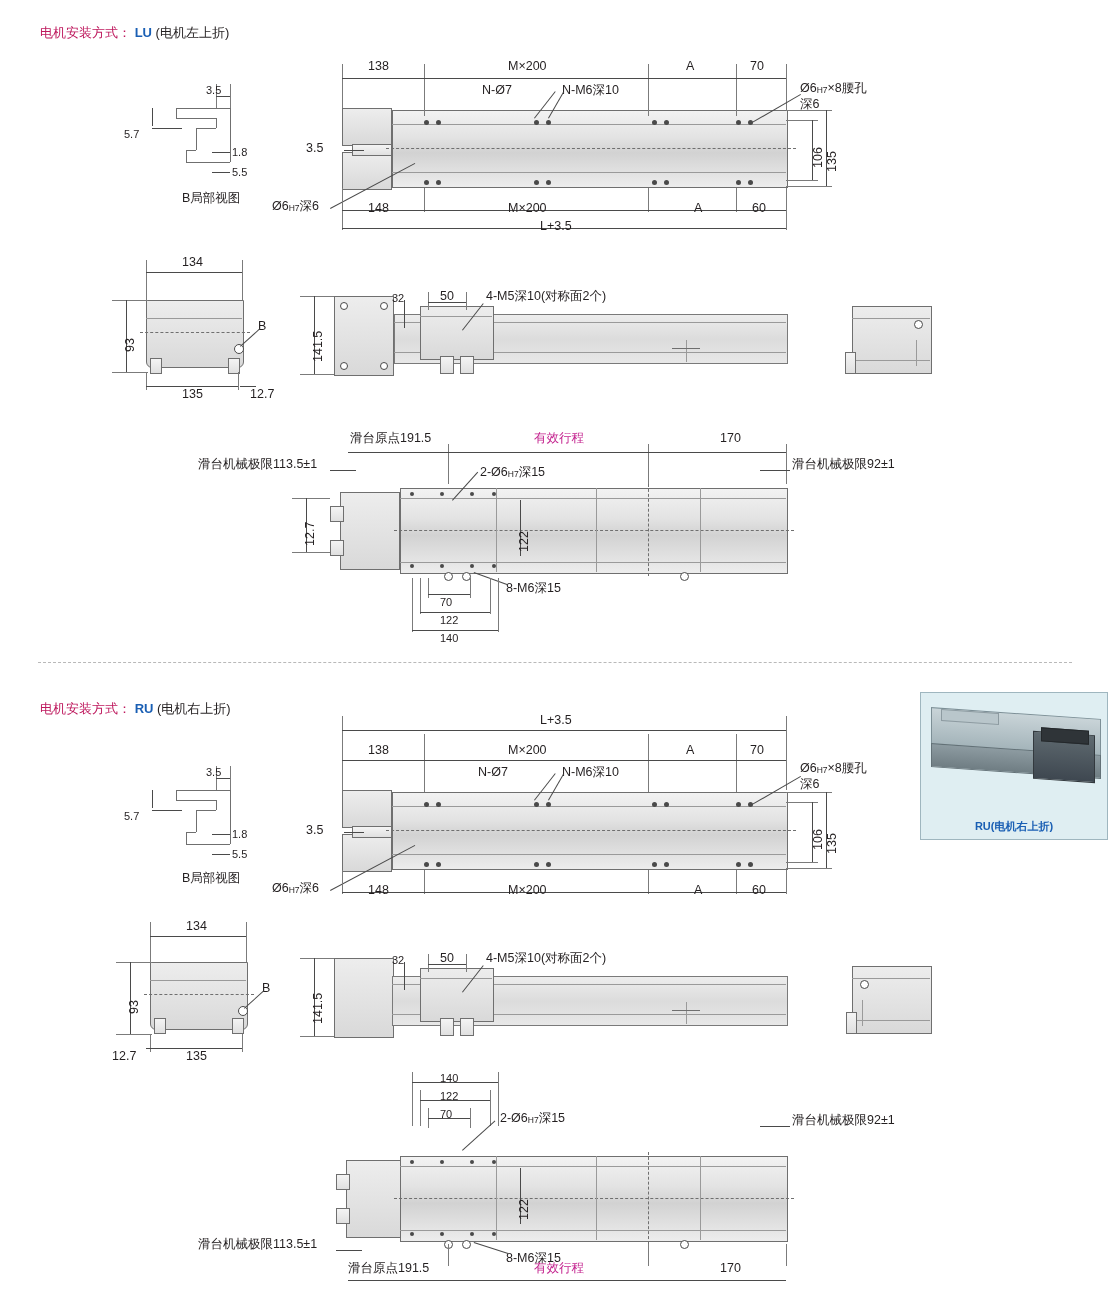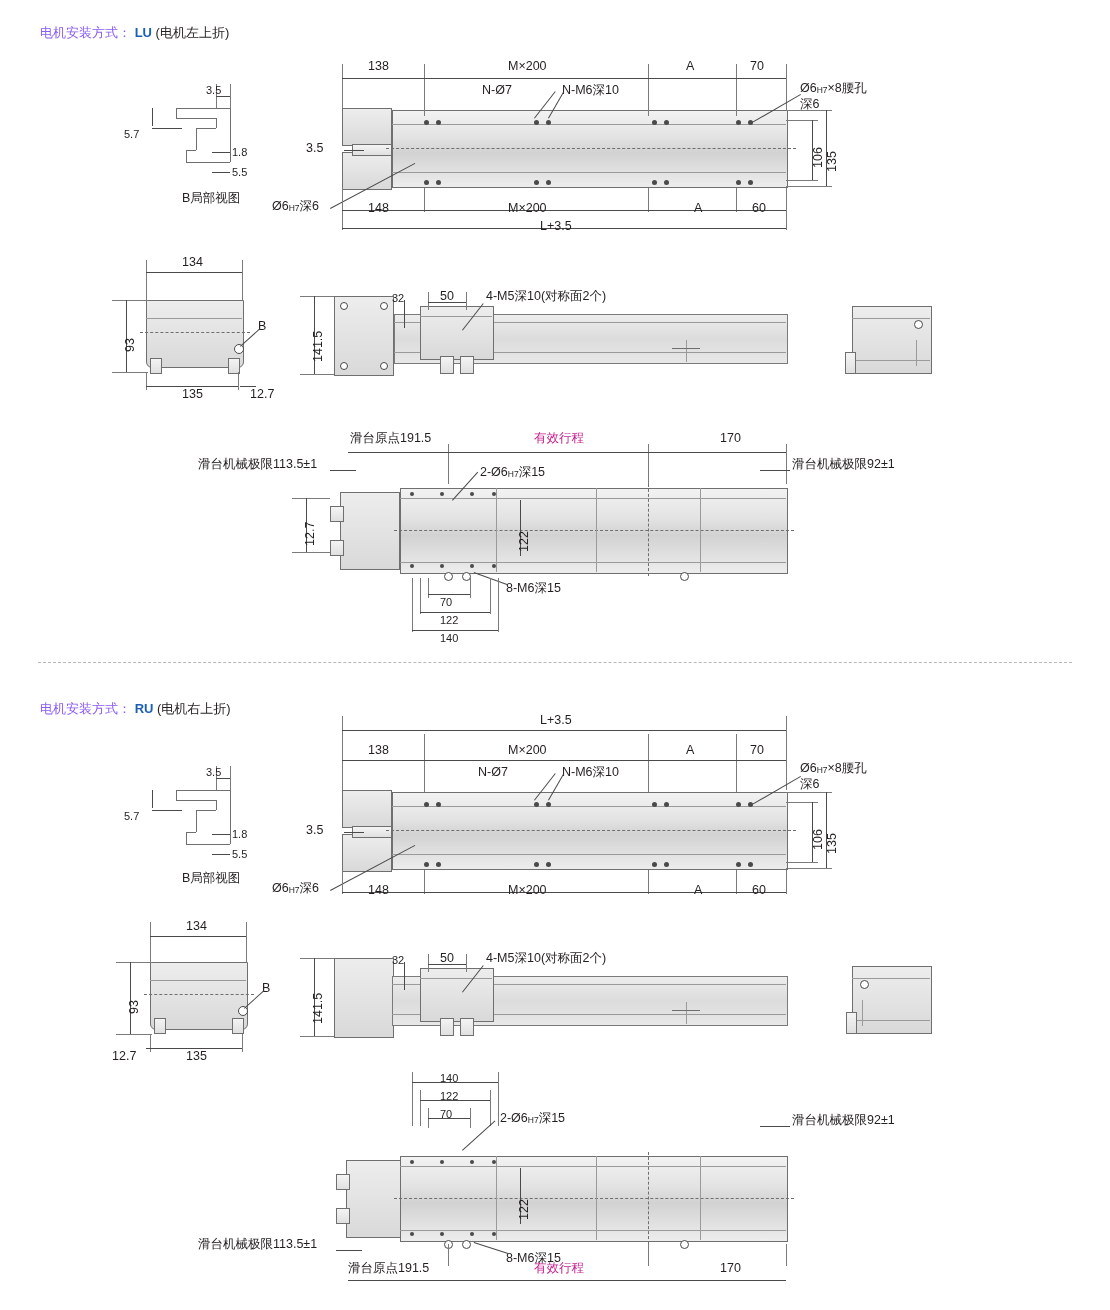--- a/index.html
+++ b/index.html
@@ -16,21 +16,21 @@
   .lbl.sm{font-size:11px;}
   .lbl.rot{transform:rotate(-90deg);transform-origin:0 0;}
   .sub{font-size:8.5px;vertical-align:-1px;}
   .magenta{color:#c4248f;}
 
   
   .divider{position:absolute;left:38px;width:1034px;height:0;border-top:1px dashed #b9b9b9;}
 
   
   .sec-head{position:absolute;font-size:13px;white-space:nowrap;}
-  .sec-head .k{color:#8b5cf6;}
+  .sec-head .k{color:#be185d;}
   .sec-head .v{color:#231f20;}
   .sec-head .code{color:#1a5fb4;font-weight:bold;}
 
   
   .photo{position:absolute;border:1px solid #9fb6bf;background:#dfeef2;}
   .photo .cap{position:absolute;left:0;right:0;bottom:5px;text-align:center;font-size:11px;font-weight:bold;color:#1a5fb4;}
   .photo .cap .cn{color:#1a5fb4;font-weight:bold;}
 
   
   .rail{position:absolute;background:linear-gradient(180deg,#f2f2f2 0%,#e3e3e3 35%,#d2d2d2 55%,#ededed 100%);border:1px solid #6f6f6f;}
@@ -329,20 +329,30 @@
   </div>
 
   <div class="divider" style="top:662px;"></div>
 
   <div class="sec-head" style="left:40px;top:700px;">
     <span class="k">电机安装方式：</span>
     <span class="code">RU</span>
     <span class="v">(电机右上折)</span>
   </div>
 
+  <div class="photo" style="left:920px;top:692px;width:186px;height:146px;">
+    <div class="ph-body" style="left:10px;top:20px;width:168px;height:40px;background:linear-gradient(180deg,#c9d4d8,#9fb0b6);border:1px solid #7d8f96;transform:skewY(4deg);"></div>
+    <div class="ph-body" style="left:10px;top:56px;width:168px;height:22px;background:linear-gradient(180deg,#8d9ba1,#6f7d83);border:1px solid #637177;transform:skewY(4deg);"></div>
+    <div class="ph-body" style="left:112px;top:40px;width:60px;height:46px;background:linear-gradient(180deg,#5f6a70,#3e4750);border:1px solid #33393e;transform:skewY(4deg);"></div>
+    <div class="ph-body" style="left:120px;top:36px;width:46px;height:12px;background:#2f3438;border:1px solid #24282b;transform:skewY(4deg);"></div>
+    <div class="ph-body" style="left:20px;top:18px;width:56px;height:10px;background:#b9c6cb;border:1px solid #8d9ba1;transform:skewY(4deg);"></div>
+    <div class="cap">
+      <span class="code">RU</span><span class="cn">(电机右上折)</span>
+    </div>
+  </div>
 
   <div>
     <div class="hline" style="left:176px;top:790px;width:54px;"></div>
     <div class="vline" style="left:176px;top:790px;height:10px;"></div>
     <div class="hline" style="left:176px;top:800px;width:40px;"></div>
     <div class="vline" style="left:216px;top:800px;height:10px;"></div>
     <div class="hline" style="left:196px;top:810px;width:20px;"></div>
     <div class="vline" style="left:196px;top:810px;height:22px;"></div>
     <div class="hline" style="left:186px;top:832px;width:10px;"></div>
     <div class="vline" style="left:186px;top:832px;height:12px;"></div>

